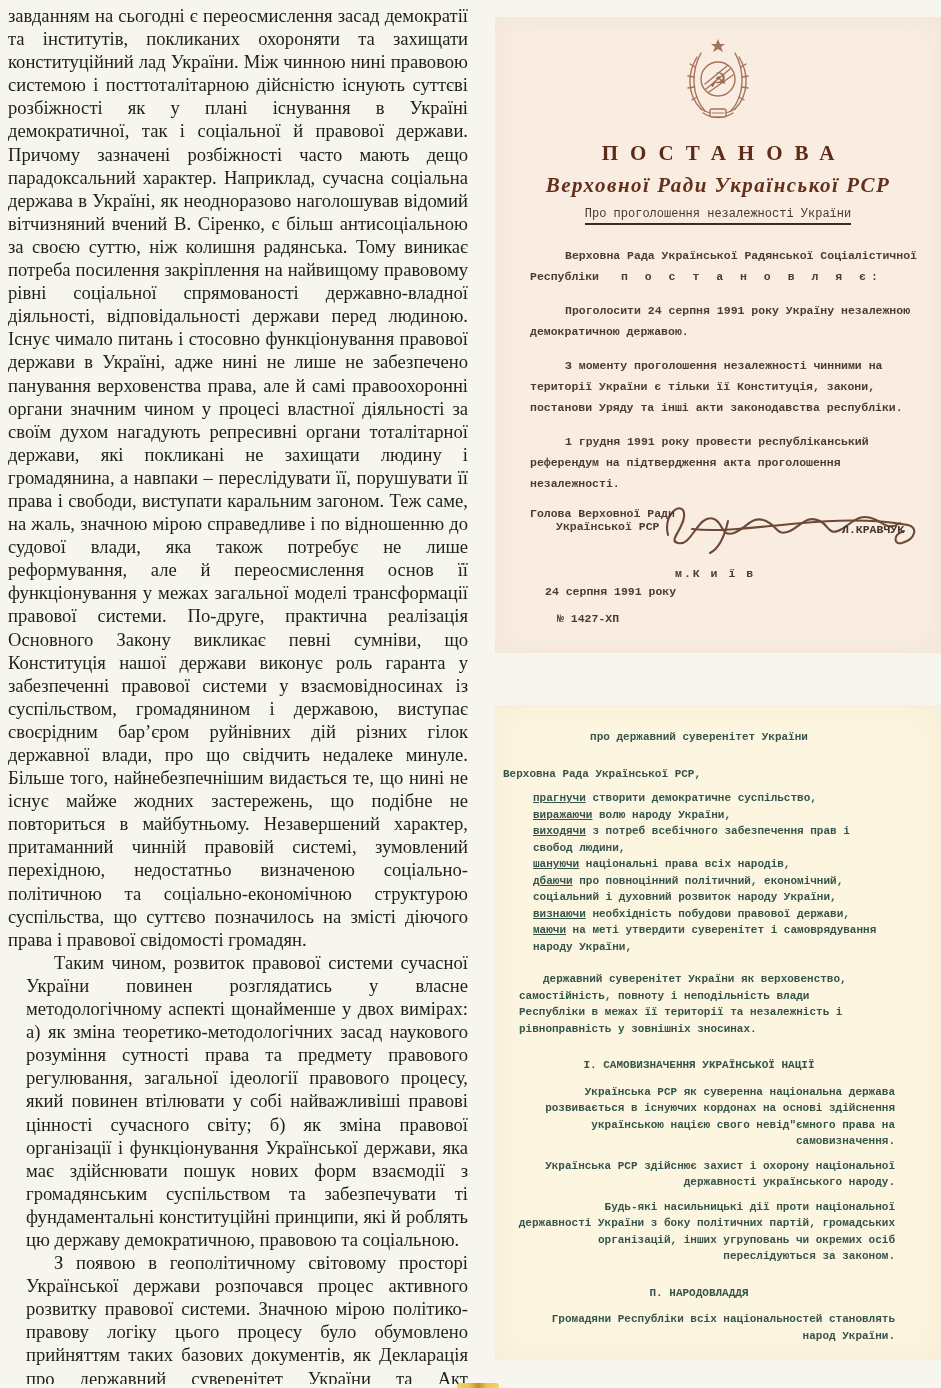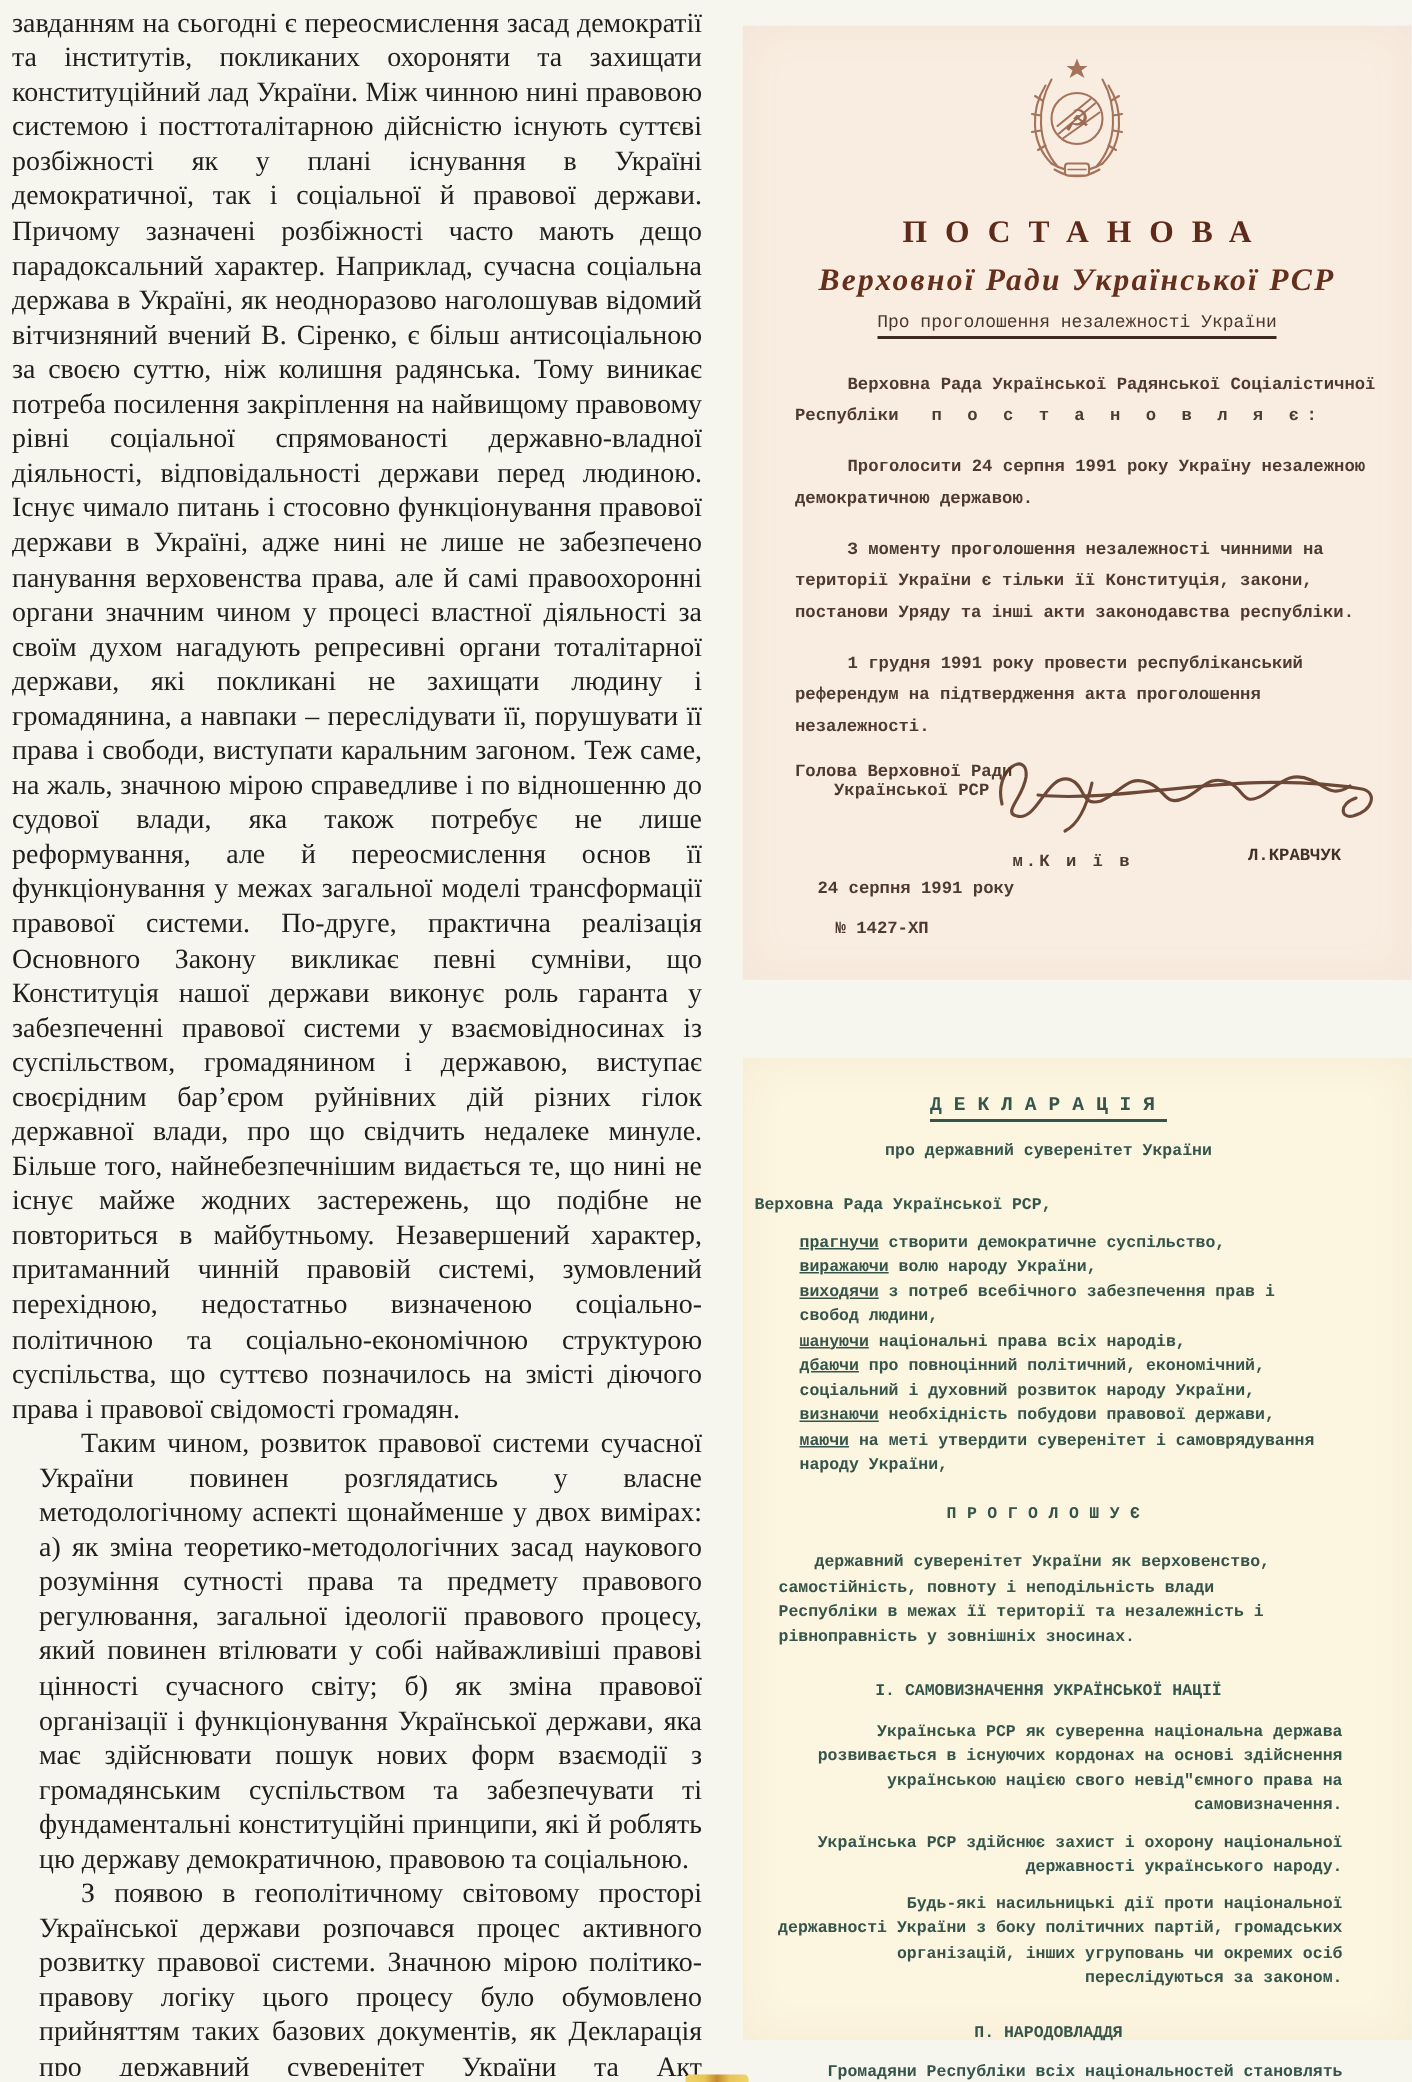--- a/index.html
+++ b/index.html
@@ -27,21 +27,21 @@
                  color:#642f1c;letter-spacing:1.5px;}
   .doc1-subject{margin-top:9px;text-align:center;font-size:12px;font-weight:normal;color:#4a372b;}
   .doc1-subject span{border-bottom:2px solid #3c2a20;padding-bottom:2px;}
   .doc1-body{margin:24px 10px 0 35px;font-size:11.5px;line-height:21px;font-weight:bold;color:#4d3b31;}
   .doc1-body p{margin:0 0 13px 0;text-indent:35px;}
   .spaced-verb{letter-spacing:5px;margin-left:22px;}
   .sig-block{position:relative;margin:6px 10px 0 35px;height:52px;font-size:11.5px;line-height:13px;
              font-weight:bold;color:#4d3b31;}
   .sig-t2{margin-left:26px;}
   .sig-svg{position:absolute;left:128px;top:-16px;}
-  .sig-name{position:absolute;left:302px;top:16px;color:#43322a;margin-top:40px;}
+  .sig-name{position:absolute;left:312px;top:16px;color:#43322a;}
   .doc1-place{margin:8px 0 0 180px;font-size:11.5px;font-weight:bold;color:#4d3b31;letter-spacing:2px;}
   .doc1-date{margin:5px 0 0 50px;font-size:11.5px;font-weight:bold;color:#4d3b31;}
   .doc1-number{margin:14px 0 0 62px;font-size:11.5px;font-weight:bold;color:#4d3b31;}
 
   
   .doc2-inner{padding:24px 46px 0 8px;font-size:11px;line-height:16.5px;font-weight:bold;color:#35544c;}
   .doc2-title{text-align:center;font-size:13px;letter-spacing:8px;margin-bottom:14px;}
   .doc2-title span{border-bottom:2px solid #35544c;padding-bottom:2px;}
   .doc2-subtitle{text-align:center;margin-bottom:20px;}
   .doc2-opening{margin-bottom:8px;}
@@ -109,35 +109,31 @@
       </svg>
       <div class="sig-name">Л.КРАВЧУК</div>
     </div>
     <div class="doc1-place mono">м.К и ї в</div>
     <div class="doc1-date mono">24 серпня 1991 року</div>
     <div class="doc1-number mono">№ 1427-ХП</div>
   </div>
 
   <div class="doc doc2">
     <div class="doc2-inner mono">
-      <div class="doc2-title">
-        <span>ДЕКЛАРАЦІЯ</span>
-      </div>
       <div class="doc2-subtitle">про державний суверенітет України</div>
       <div class="doc2-opening">Верховна Рада Української РСР,</div>
       <div>
           <p class="clause"><span class="lead">прагнучи</span> створити демократичне суспільство,</p>
           <p class="clause"><span class="lead">виражаючи</span> волю народу України,</p>
           <p class="clause"><span class="lead">виходячи</span> з потреб всебічного забезпечення прав і свобод людини,</p>
           <p class="clause"><span class="lead">шануючи</span> національні права всіх народів,</p>
           <p class="clause"><span class="lead">дбаючи</span> про повноцінний політичний, економічний, соціальний і духовний розвиток народу України,</p>
           <p class="clause"><span class="lead">визнаючи</span> необхідність побудови правової держави,</p>
           <p class="clause"><span class="lead">маючи</span> на меті утвердити суверенітет і самоврядування народу України,</p>
         </div>
-      <div class="proclaim-h">ПРОГОЛОШУЄ</div>
       <p class="proclaim-t">державний суверенітет України як верховенство, самостійність, повноту і неподільність влади Республіки в межах її території та незалежність і рівноправність у зовнішніх зносинах.</p>
       <div>
           <div class="sec-h">І. САМОВИЗНАЧЕННЯ УКРАЇНСЬКОЇ НАЦІЇ</div>
           <p class="sec-p">Українська РСР як суверенна національна держава розвивається в існуючих кордонах на основі здійснення українською нацією свого невід"ємного права на самовизначення.</p>
           <p class="sec-p">Українська РСР здійснює захист і охорону національної державності українського народу.</p>
           <p class="sec-p">Будь-які насильницькі дії проти національної державності України з боку політичних партій, громадських організацій, інших угруповань чи окремих осіб переслідуються за законом.</p>
           <div class="sec-h">П. НАРОДОВЛАДДЯ</div>
           <p class="sec-p">Громадяни Республіки всіх національностей становлять народ України.</p>
         </div>
     </div>

